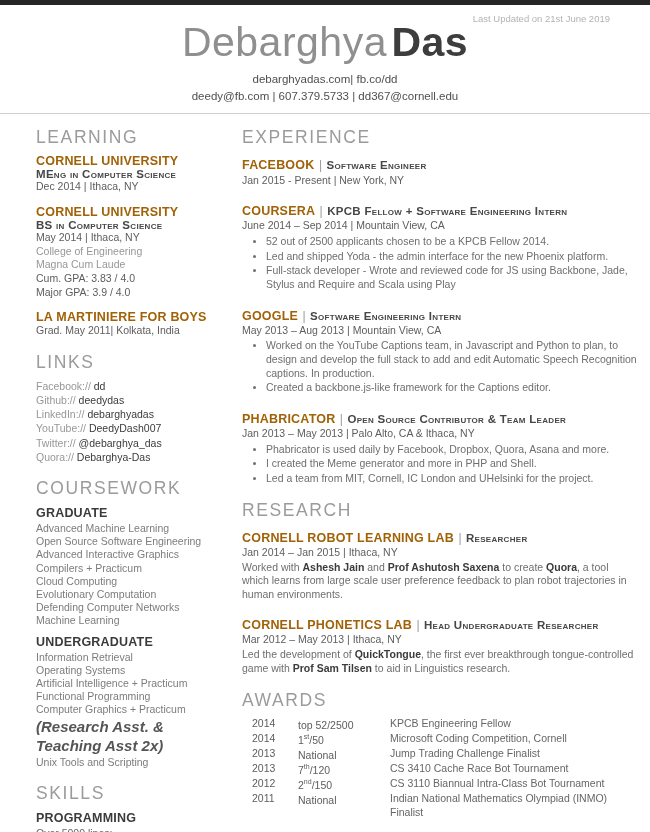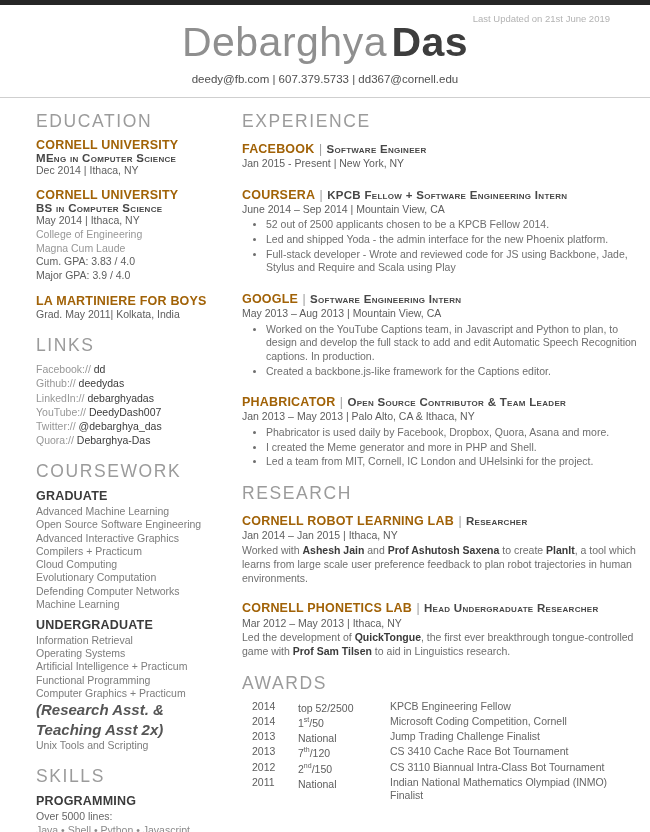--- a/index.html
+++ b/index.html
@@ -68,30 +68,31 @@
 <body>
 
 <div class="topbar"></div>
 <div class="last-updated">Last Updated on 21st June 2019</div>
 
 <div class="name-line">
   <span class="name-first">Debarghya</span>
   <span class="name-last">Das</span>
 </div>
 <div class="contact">
+  <div>debarghyadas.com| fb.co/dd</div>
   <div>deedy@fb.com | 607.379.5733 | dd367@cornell.edu</div>
 </div>
 <hr class="rule">
 
 <div class="columns">
 
   <div class="col-left">
 
     <div class="sec">
-      <div class="sec-title">EDUCATION</div>
+      <div class="sec-title">LEARNING</div>
 
       <div class="edu-item">
         <div class="h-bold">CORNELL UNIVERSITY</div>
         <div class="sc">MEng in Computer Science</div>
         <div class="meta">Dec 2014 | Ithaca, NY</div>
       </div>
 
       <div class="edu-item">
         <div class="h-bold">CORNELL UNIVERSITY</div>
         <div class="sc">BS in Computer Science</div>
@@ -208,21 +209,21 @@
     <div class="sec">
       <div class="sec-title">RESEARCH</div>
 
       <div class="lab">
         <div class="job-head">
           <span class="h-bold">CORNELL ROBOT LEARNING LAB</span>
           <span class="pipe">|</span>
           <span class="sc">Researcher</span>
         </div>
         <div class="meta">Jan 2014 – Jan 2015 | Ithaca, NY</div>
-        <div class="desc"><span>Worked with </span><b>Ashesh Jain</b><span> and </span><b>Prof Ashutosh Saxena</b><span> to create </span><b>PlanIt</b><span>, a tool which learns from large scale user preference feedback to plan robot trajectories in human environments.</span></div>
+        <div class="desc"><span>Worked with </span><b>Ashesh Jain</b><span> and </span><b>Prof Ashutosh Saxena</b><span> to create </span><b>Quora</b><span>, a tool which learns from large scale user preference feedback to plan robot trajectories in human environments.</span></div>
       </div>
 
       <div class="lab">
         <div class="job-head">
           <span class="h-bold">CORNELL PHONETICS LAB</span>
           <span class="pipe">|</span>
           <span class="sc">Head Undergraduate Researcher</span>
         </div>
         <div class="meta">Mar 2012 – May 2013 | Ithaca, NY</div>
         <div class="desc"><span>Led the development of </span><b>QuickTongue</b><span>, the first ever breakthrough tongue-controlled game with </span><b>Prof Sam Tilsen</b><span> to aid in Linguistics research.</span></div>

